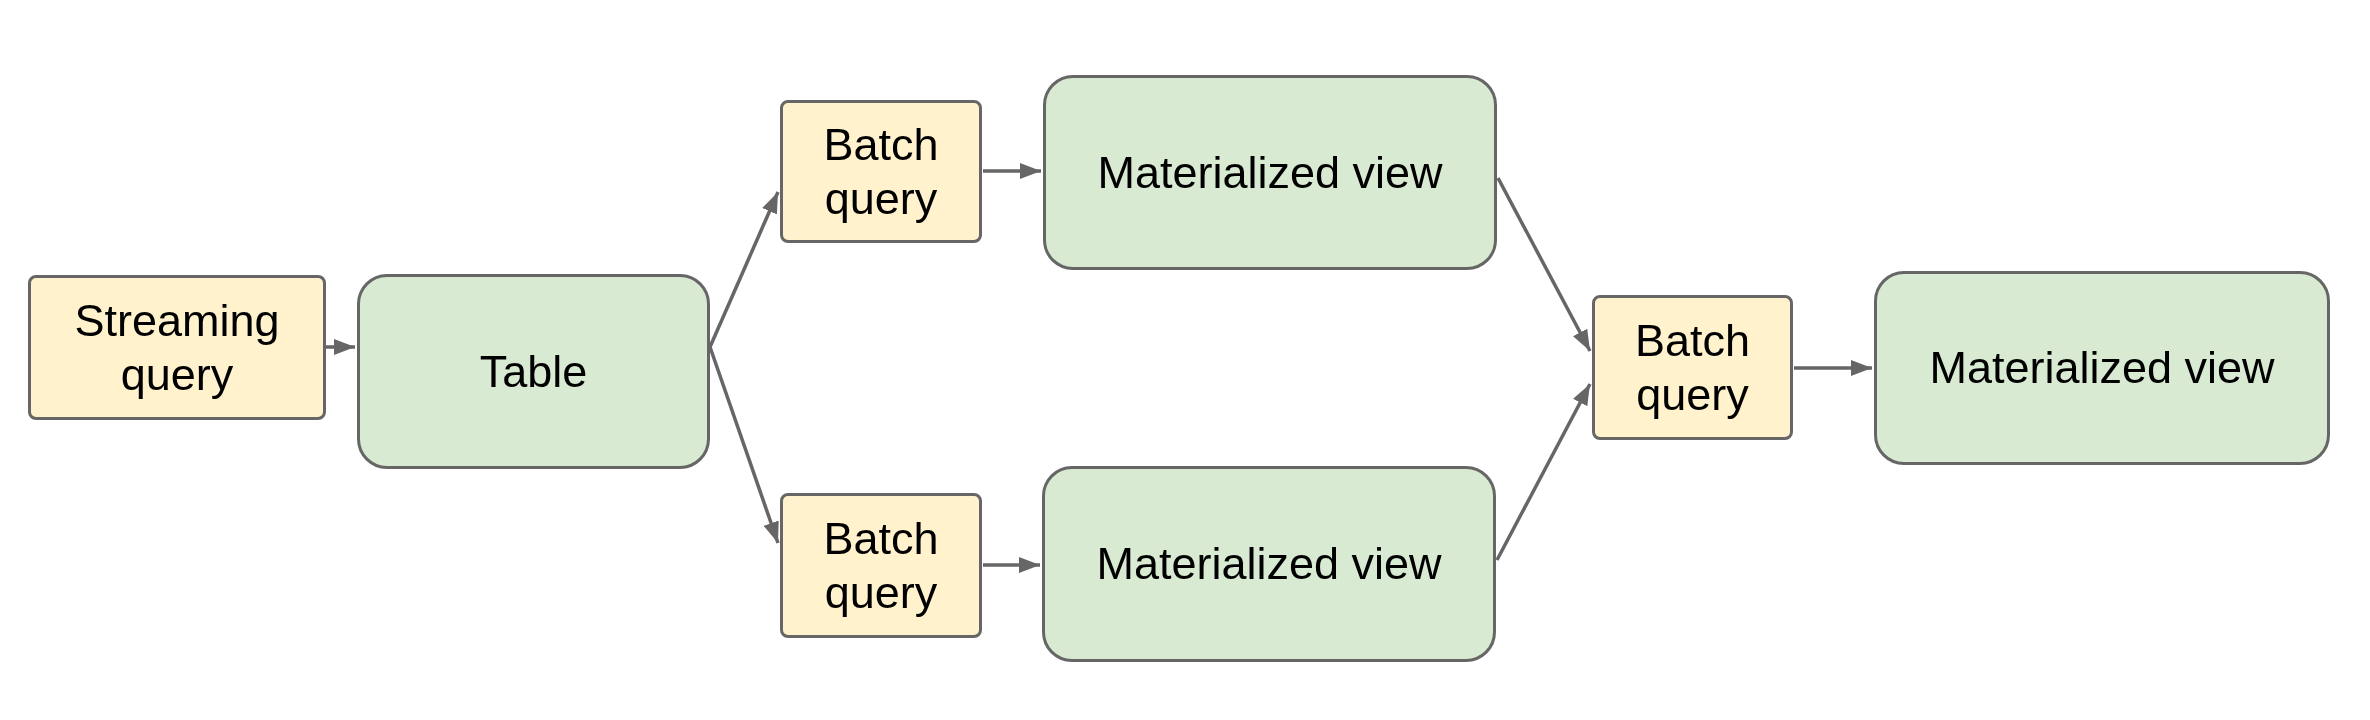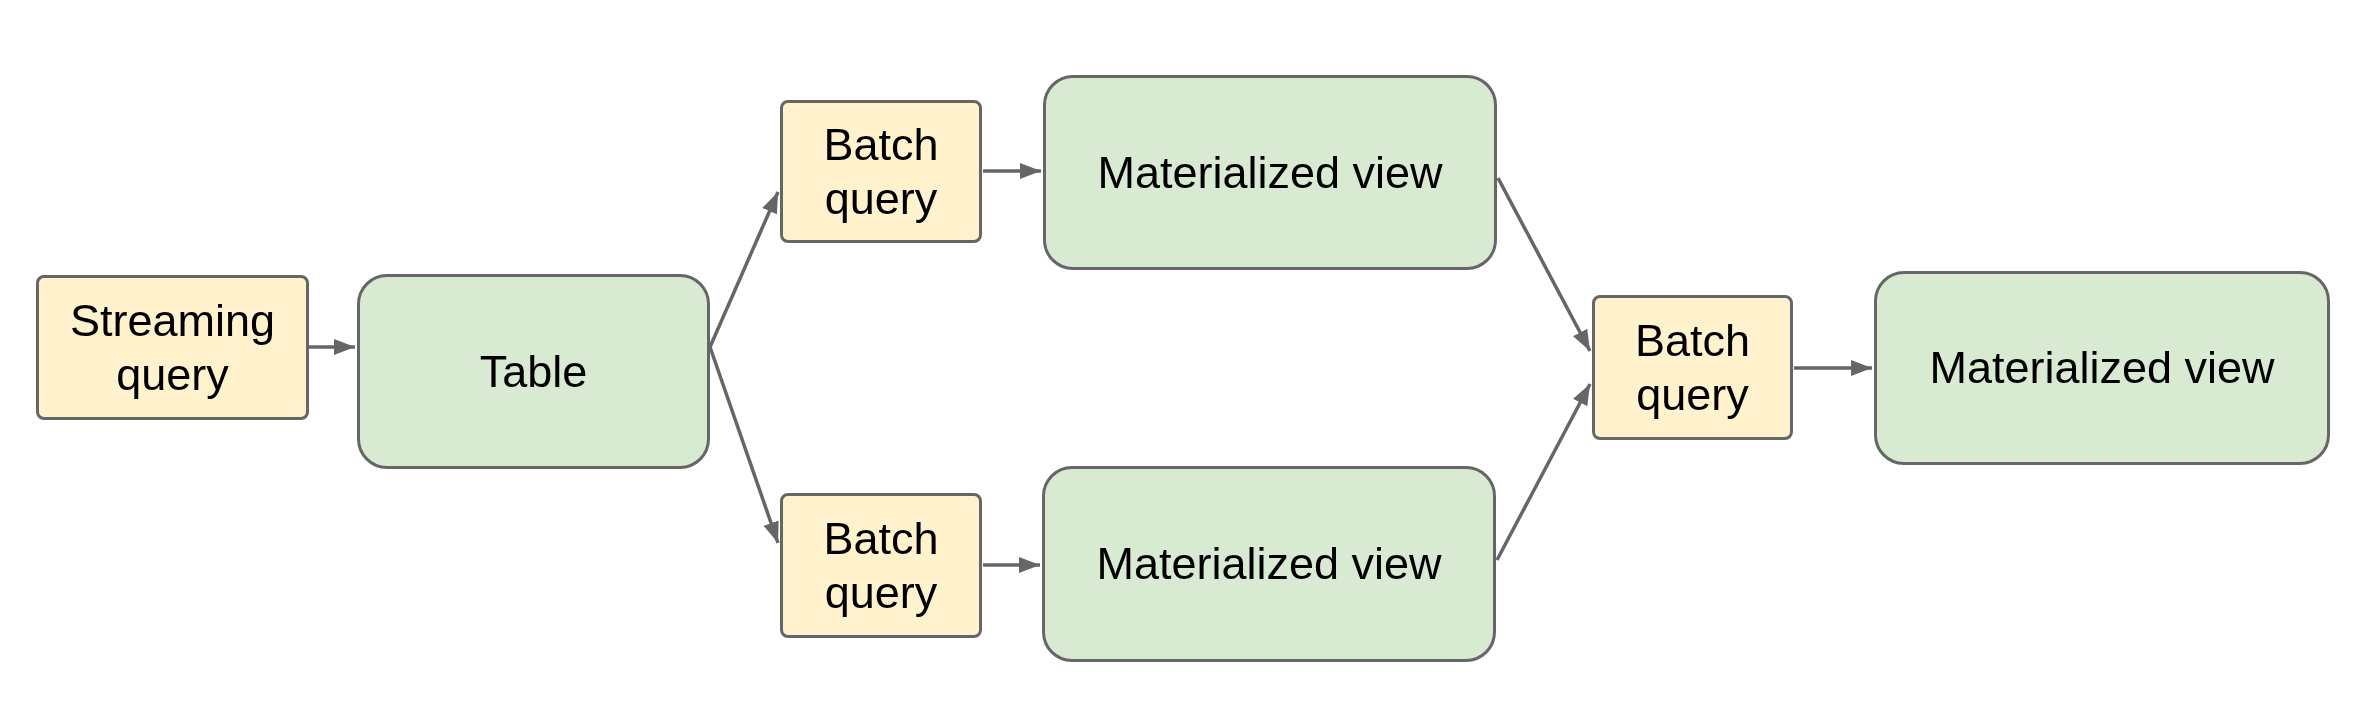--- a/index.html
+++ b/index.html
@@ -39,21 +39,21 @@
     border: 3px solid var(--border);
     color: var(--text);
     font-size: 45px;
     line-height: 1.2;
     padding: 0 4px;
   }
   .node.yellow { background: var(--yellow-fill); border-radius: 8px; }
   .node.green  { background: var(--green-fill); border-radius: 30px; text-align: right; }
 
   
-  .n-streaming     { left: 36px;   top: 275px; width: 273px; height: 145px; }
+  .n-streaming     { left: 28px;   top: 275px; width: 298px; height: 145px; }
   .n-table         { left: 357px;  top: 250px; width: 353px; height: 195px; margin-top: 24px; }
   .n-batch-top     { left: 780px;  top: 100px; width: 202px; height: 143px; }
   .n-mv-top        { left: 1043px; top: 75px;  width: 454px; height: 195px; }
   .n-batch-bottom  { left: 780px;  top: 493px; width: 202px; height: 145px; }
   .n-mv-bottom     { left: 1042px; top: 466px; width: 454px; height: 196px; }
   .n-batch-right   { left: 1592px; top: 295px; width: 201px; height: 145px; }
   .n-mv-right      { left: 1874px; top: 271px; width: 456px; height: 194px; }
 </style>
 </head>
 <body>

